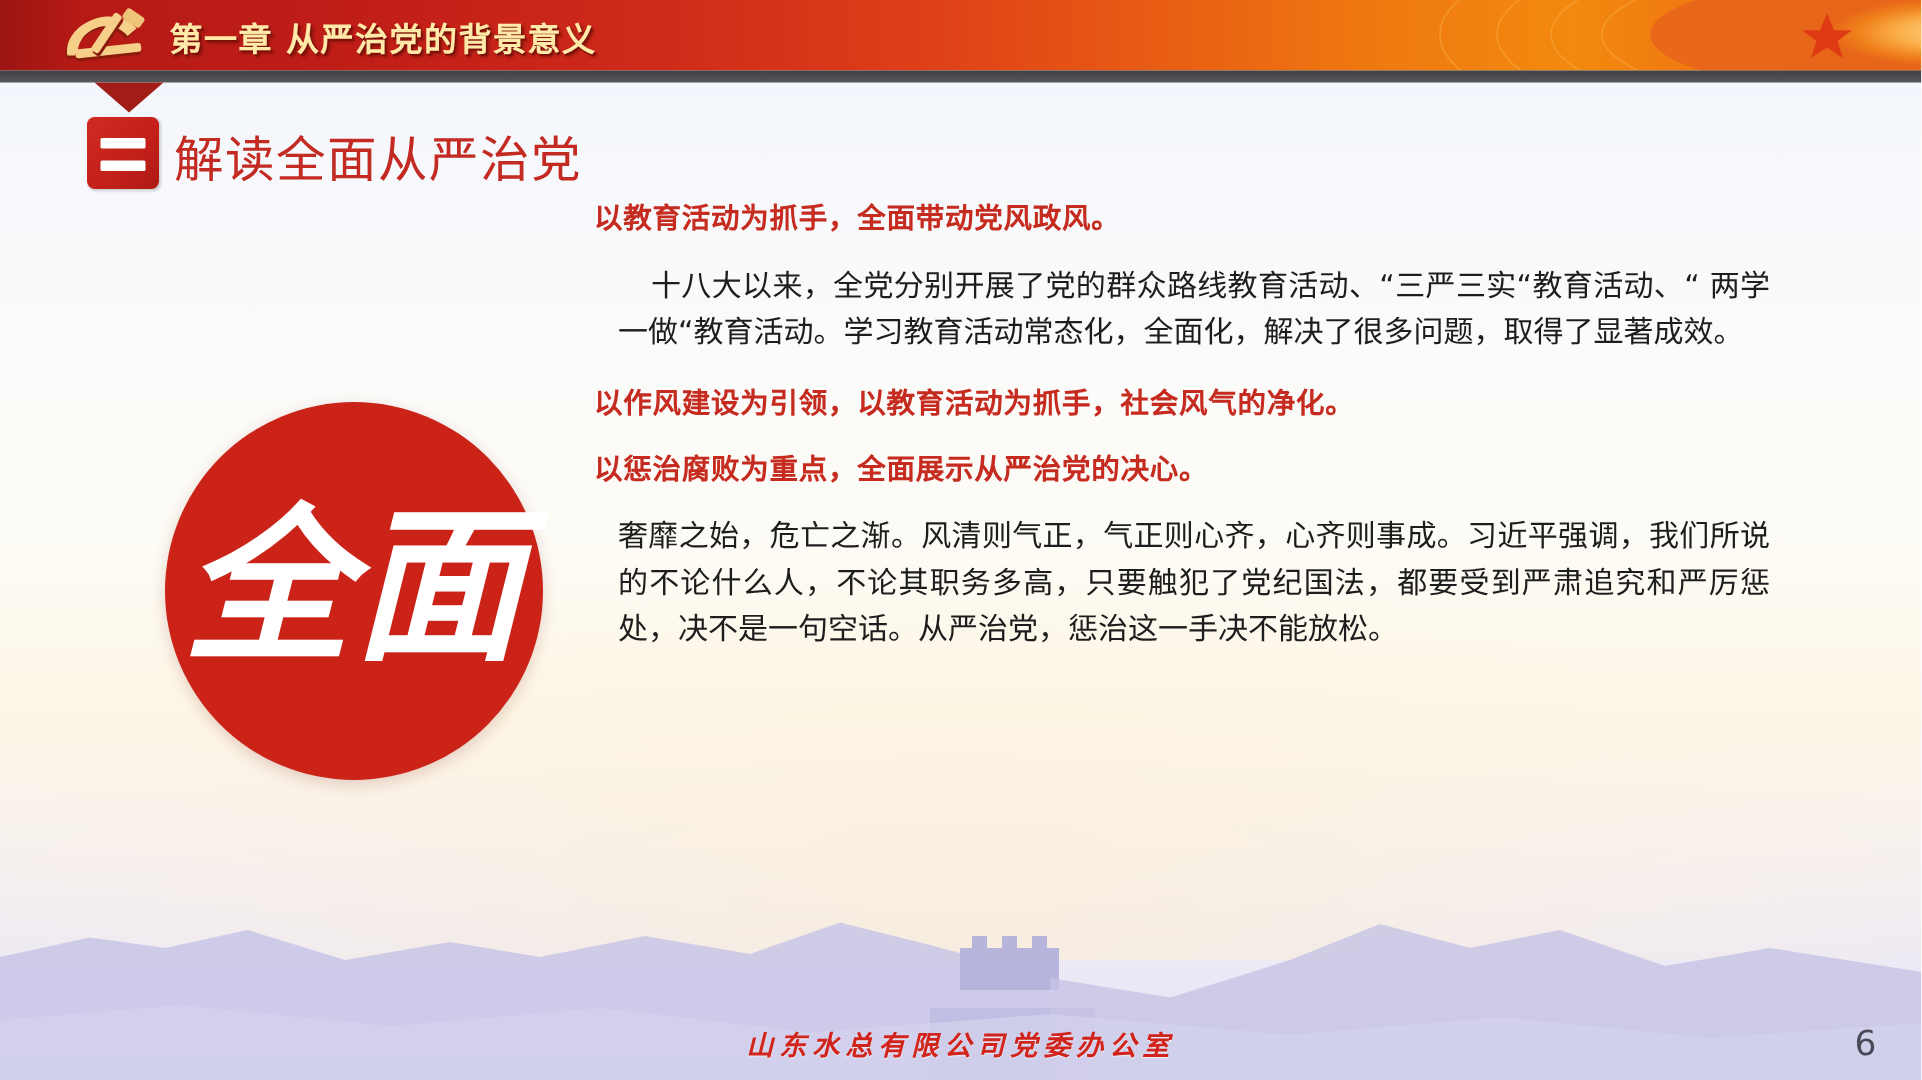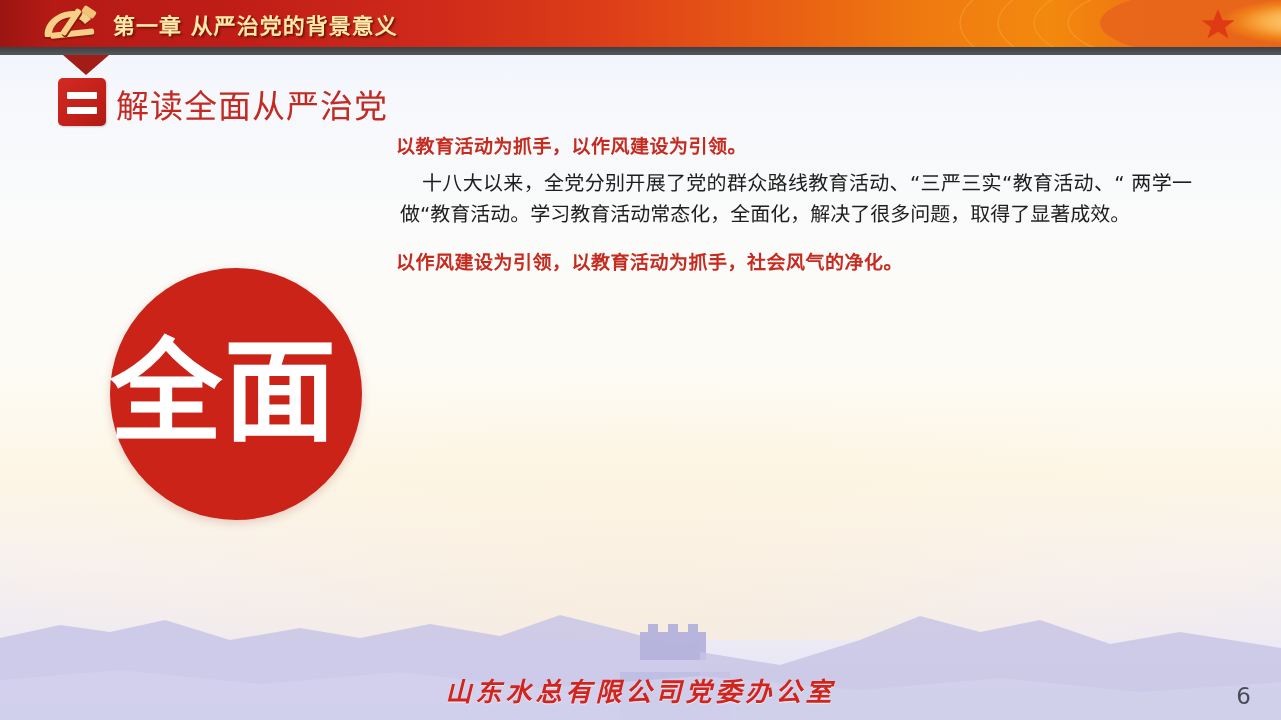--- a/index.html
+++ b/index.html
@@ -152,21 +152,23 @@
   .circle {
     position: absolute;
     left: 110px;
     top: 268px;
     width: 252px;
     height: 252px;
     border-radius: 50%;
     background: #cb2318;
     display: flex;
     align-items: center;
+    justify-content: center;
     box-shadow: 0 3px 10px rgba(120,20,12,0.18);
+    font-style: italic;
   }
   .circle-text {
     color: #ffffff;
     font-size: 112px;
     font-weight: bold;
     line-height: 1;
     letter-spacing: 2px;
     white-space: nowrap;
     transform: translateY(-2px);
   }
@@ -186,35 +188,35 @@
     font-size: 19px;
     font-weight: bold;
     letter-spacing: 0.5px;
     margin: 0 0 9px 0;
     line-height: 1.3;
   }
   .block-body {
     color: #1d1d1d;
     font-size: 20px;
     line-height: 1.55;
-    margin: 4px;
+    margin: 16px;
     text-align: justify;
     text-indent: 0;
   }
   .block-body.indented { text-indent: 22px; }
 
   
   .footer-text {
     position: absolute;
     left: 0;
     right: 0;
     bottom: 12px;
     text-align: center;
     color: #d0241c;
-    font-size: 26px;
+    font-size: 18px;
     font-weight: bold;
     font-style: italic;
     letter-spacing: 4px;
     font-family: "DejaVu Serif", "Liberation Serif", serif;
     text-shadow: 0 1px 1px rgba(255,255,255,0.7);
     margin-top: 21px;
   }
   .page-number {
     position: absolute;
     right: 30px;
@@ -285,27 +287,31 @@
   </div>
   <div class="section-title">解读全面从严治党</div>
 
   <div class="circle">
     <span class="circle-text">全面</span>
   </div>
 
   <div class="content">
 
     <div class="block">
-      <p class="block-head">以教育活动为抓手，以作风建设为引领。</p>
+      <p class="block-head">以教育活动为抓手，全面带动党风政风。</p>
       <p class="block-body indented">十八大以来，全党分别开展了党的群众路线教育活动、“三严三实“教育活动、“  两学一做“教育活动。学习教育活动常态化，全面化，解决了很多问题，取得了显著成效。</p>
     </div>
 
     <div class="block">
       <p class="block-head">以作风建设为引领，以教育活动为抓手，社会风气的净化。</p>
     </div>
 
+    <div class="block">
+      <p class="block-head">以惩治腐败为重点，全面展示从严治党的决心。</p>
+      <p class="block-body">奢靡之始，危亡之渐。风清则气正，气正则心齐，心齐则事成。习近平强调，我们所说的不论什么人，不论其职务多高，只要触犯了党纪国法，都要受到严肃追究和严厉惩处，决不是一句空话。从严治党，惩治这一手决不能放松。</p>
+    </div>
 
   </div>
 
   <div class="footer-text">山东水总有限公司党委办公室</div>
   <div class="page-number">6</div>
 
 </div>
 
 </body></html>

